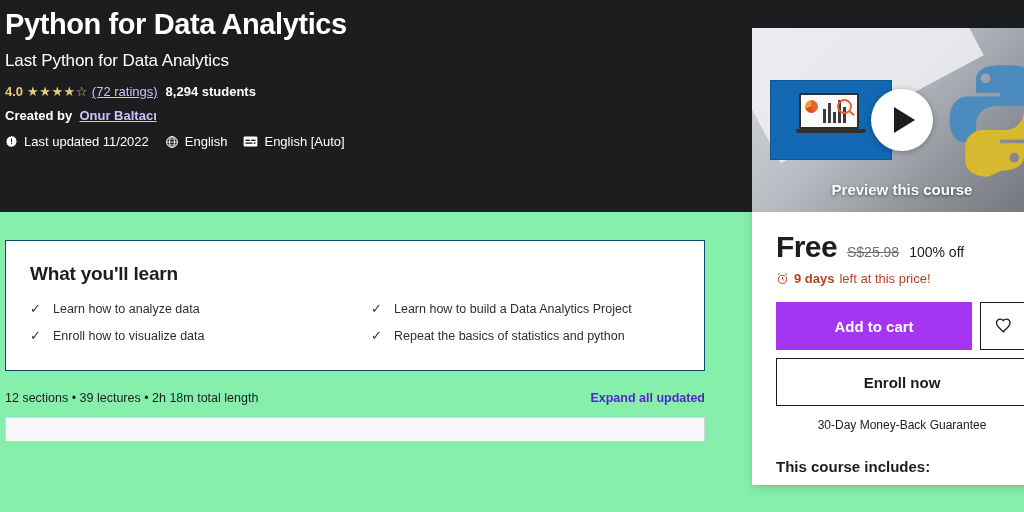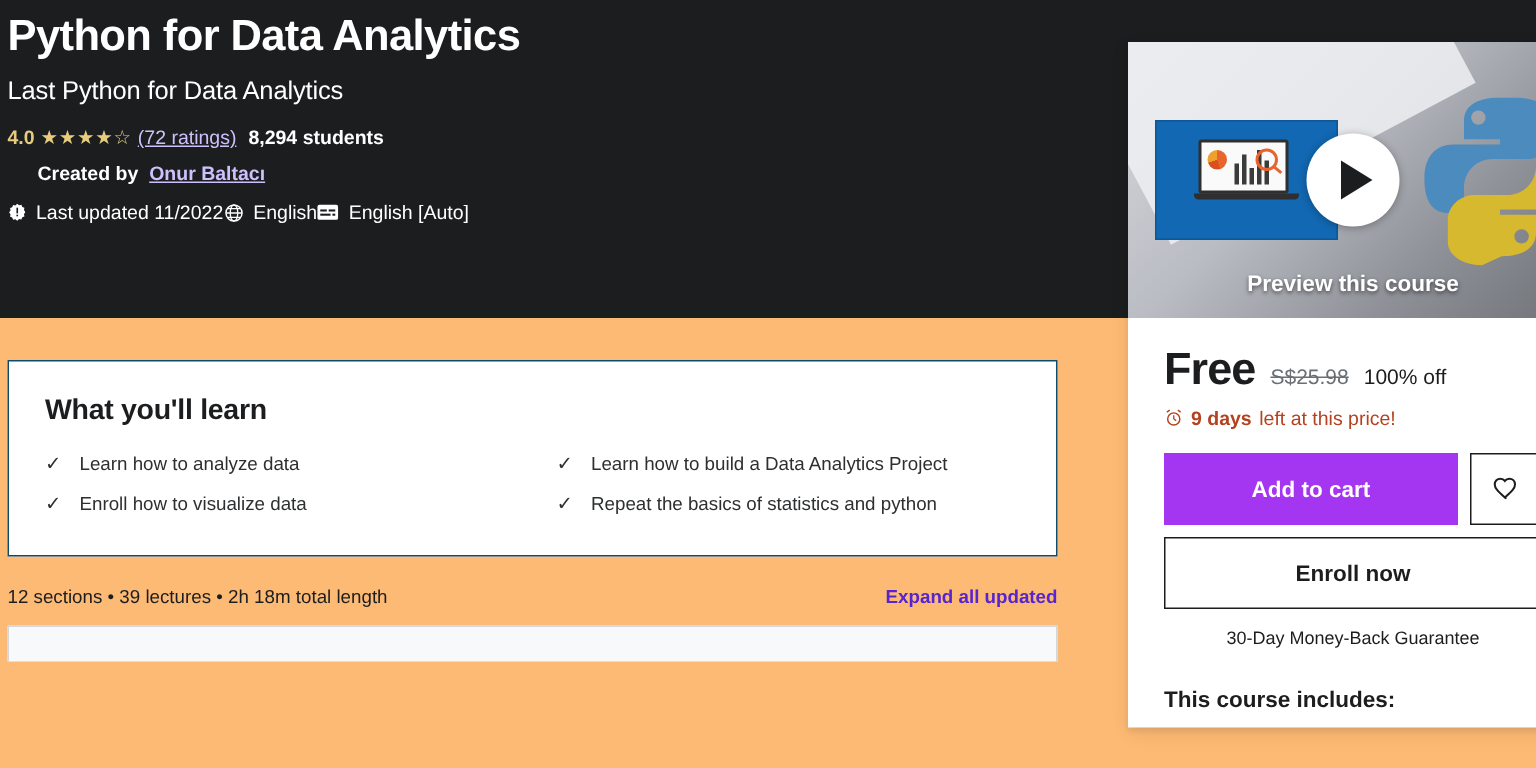--- a/index.html
+++ b/index.html
@@ -3,21 +3,21 @@
 <meta charset="utf-8">
 <style>
   * { box-sizing: border-box; margin: 0; padding: 0; }
   html, body {
     width: 1024px; height: 512px;
     overflow: hidden;
     background: #ffffff;
     font-family: "Liberation Sans", sans-serif;
     -webkit-font-smoothing: antialiased;
   }
-  #page { position: relative; width: 1024px; height: 512px; overflow: hidden; background:#fdba74; }
+  #page { position: relative; width: 1024px; height: 512px; overflow: hidden; background:#86efac; }
 
   
   .hero {
     position: absolute; left: 0; top: 0;
     width: 1024px; height: 212px;
     background: #1c1d1f;
   }
   .hero-inner { position: absolute; left: 5px; top: 6px; width: 730px; }
   .course-title {
     color: #fff; font-size: 29px; font-weight: bold;
@@ -31,27 +31,27 @@
     display: flex; align-items: center; margin-top: 12px;
     font-size: 13px; color: #fff;
   }
   .rating-number { color: #e7cb7e; font-weight: bold; font-size: 13px; margin-right: 4px; }
   .stars { color: #e7cb7e; font-size: 13px; letter-spacing: 0.5px; margin-right: 4px; line-height: 13px; }
   .ratings-link {
     color: #cec0fc; text-decoration: underline; font-size: 13px;
     margin-right: 8px; cursor: pointer;
   }
   .students-count { color: #fff; font-size: 13px; font-weight: bold; }
-  .creator-row { margin-top: 9px; font-size: 13px; color: #fff; font-weight: bold; margin-left: 20px; }
+  .creator-row { margin-top: 9px; font-size: 13px; color: #fff; font-weight: bold; }
   .creator-link {
     color: #cec0fc; text-decoration: underline; font-weight: bold; cursor: pointer;
   }
   .meta-row {
     display: flex; align-items: center; margin-top: 11px;
-    font-size: 13px; color: #fff; gap: 0;
+    font-size: 13px; color: #fff; gap: 16px;
   }
   .meta-item { display: flex; align-items: center; gap: 6px; white-space: nowrap; }
   .meta-item svg { display: block; flex: none; }
 
   
   .content { position: absolute; left: 5px; top: 212px; width: 730px; }
 
   .learn-box {
     margin-top: 28px; width: 700px;
     border: 1px solid #0c4a6e; background: #fff;

